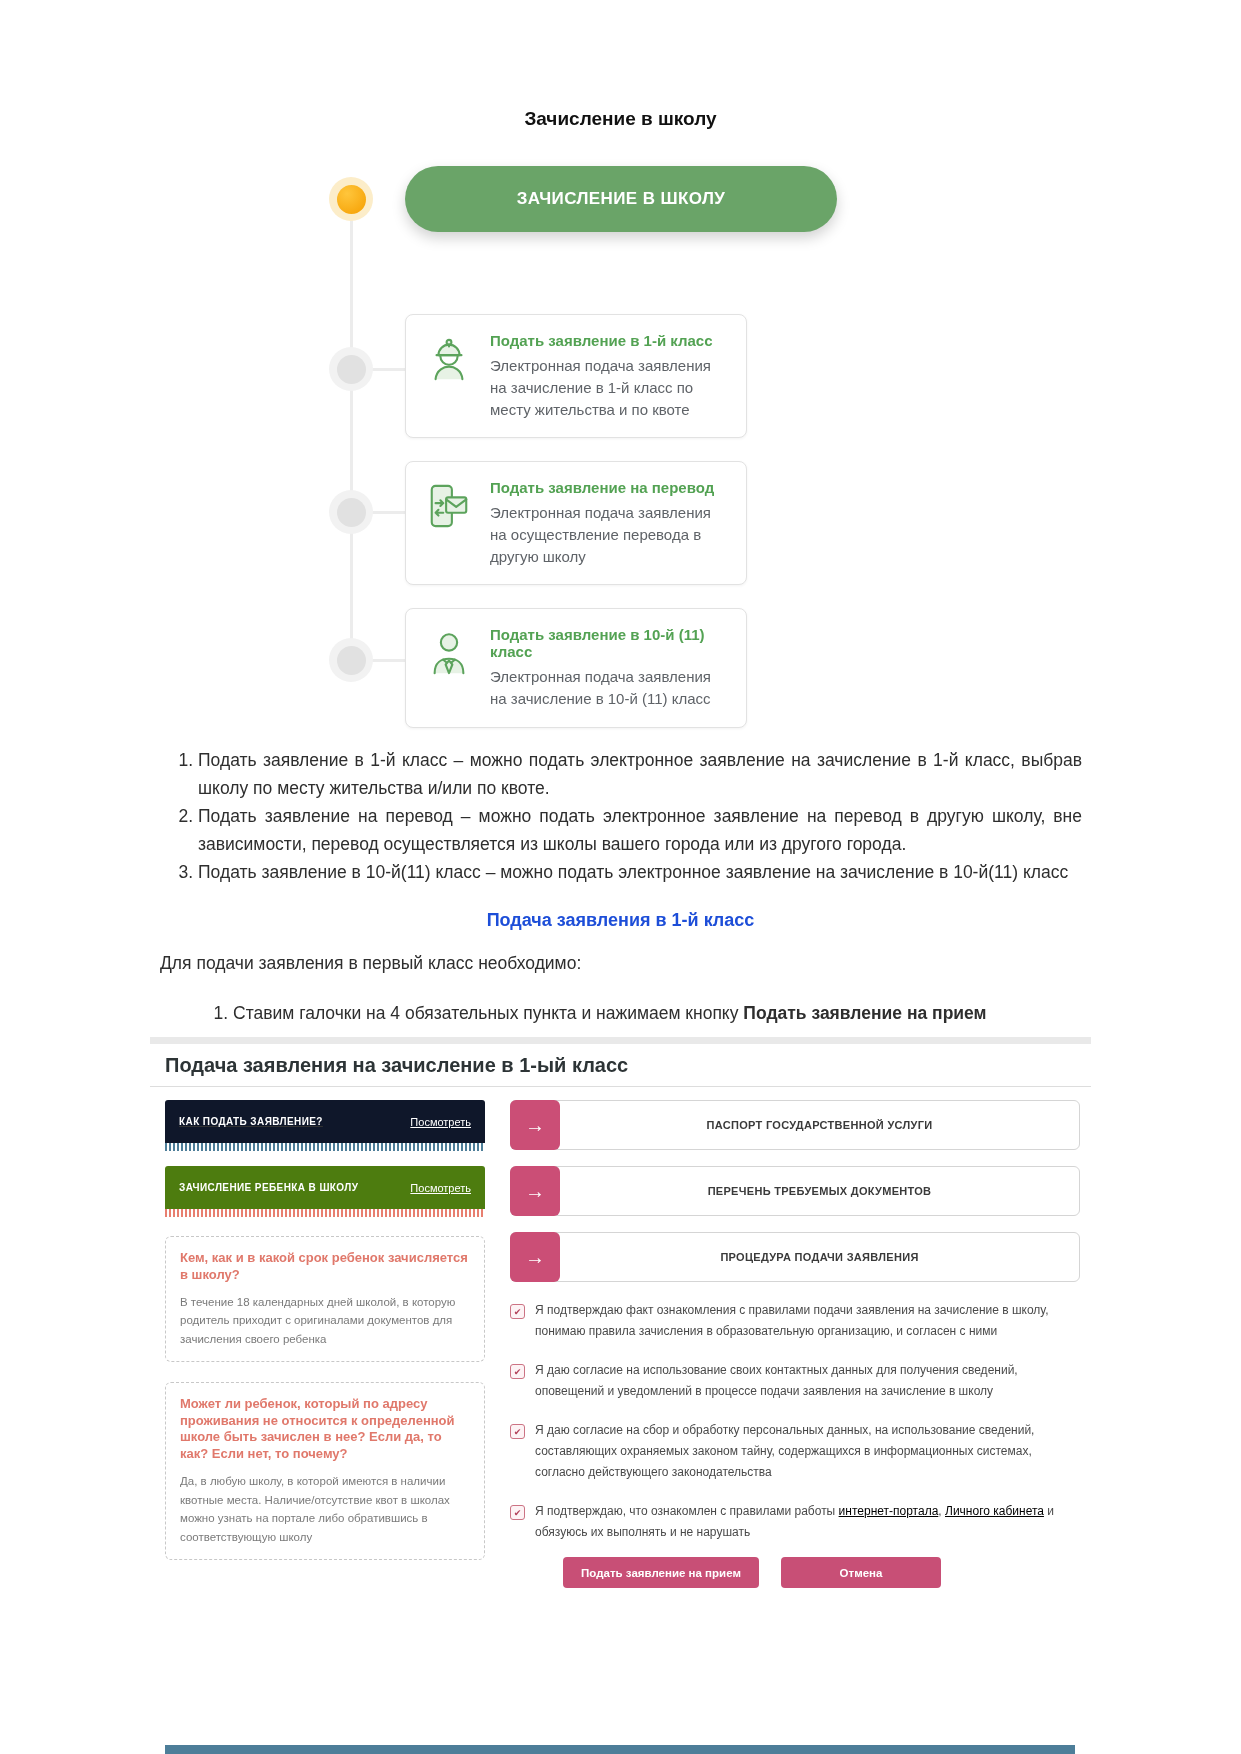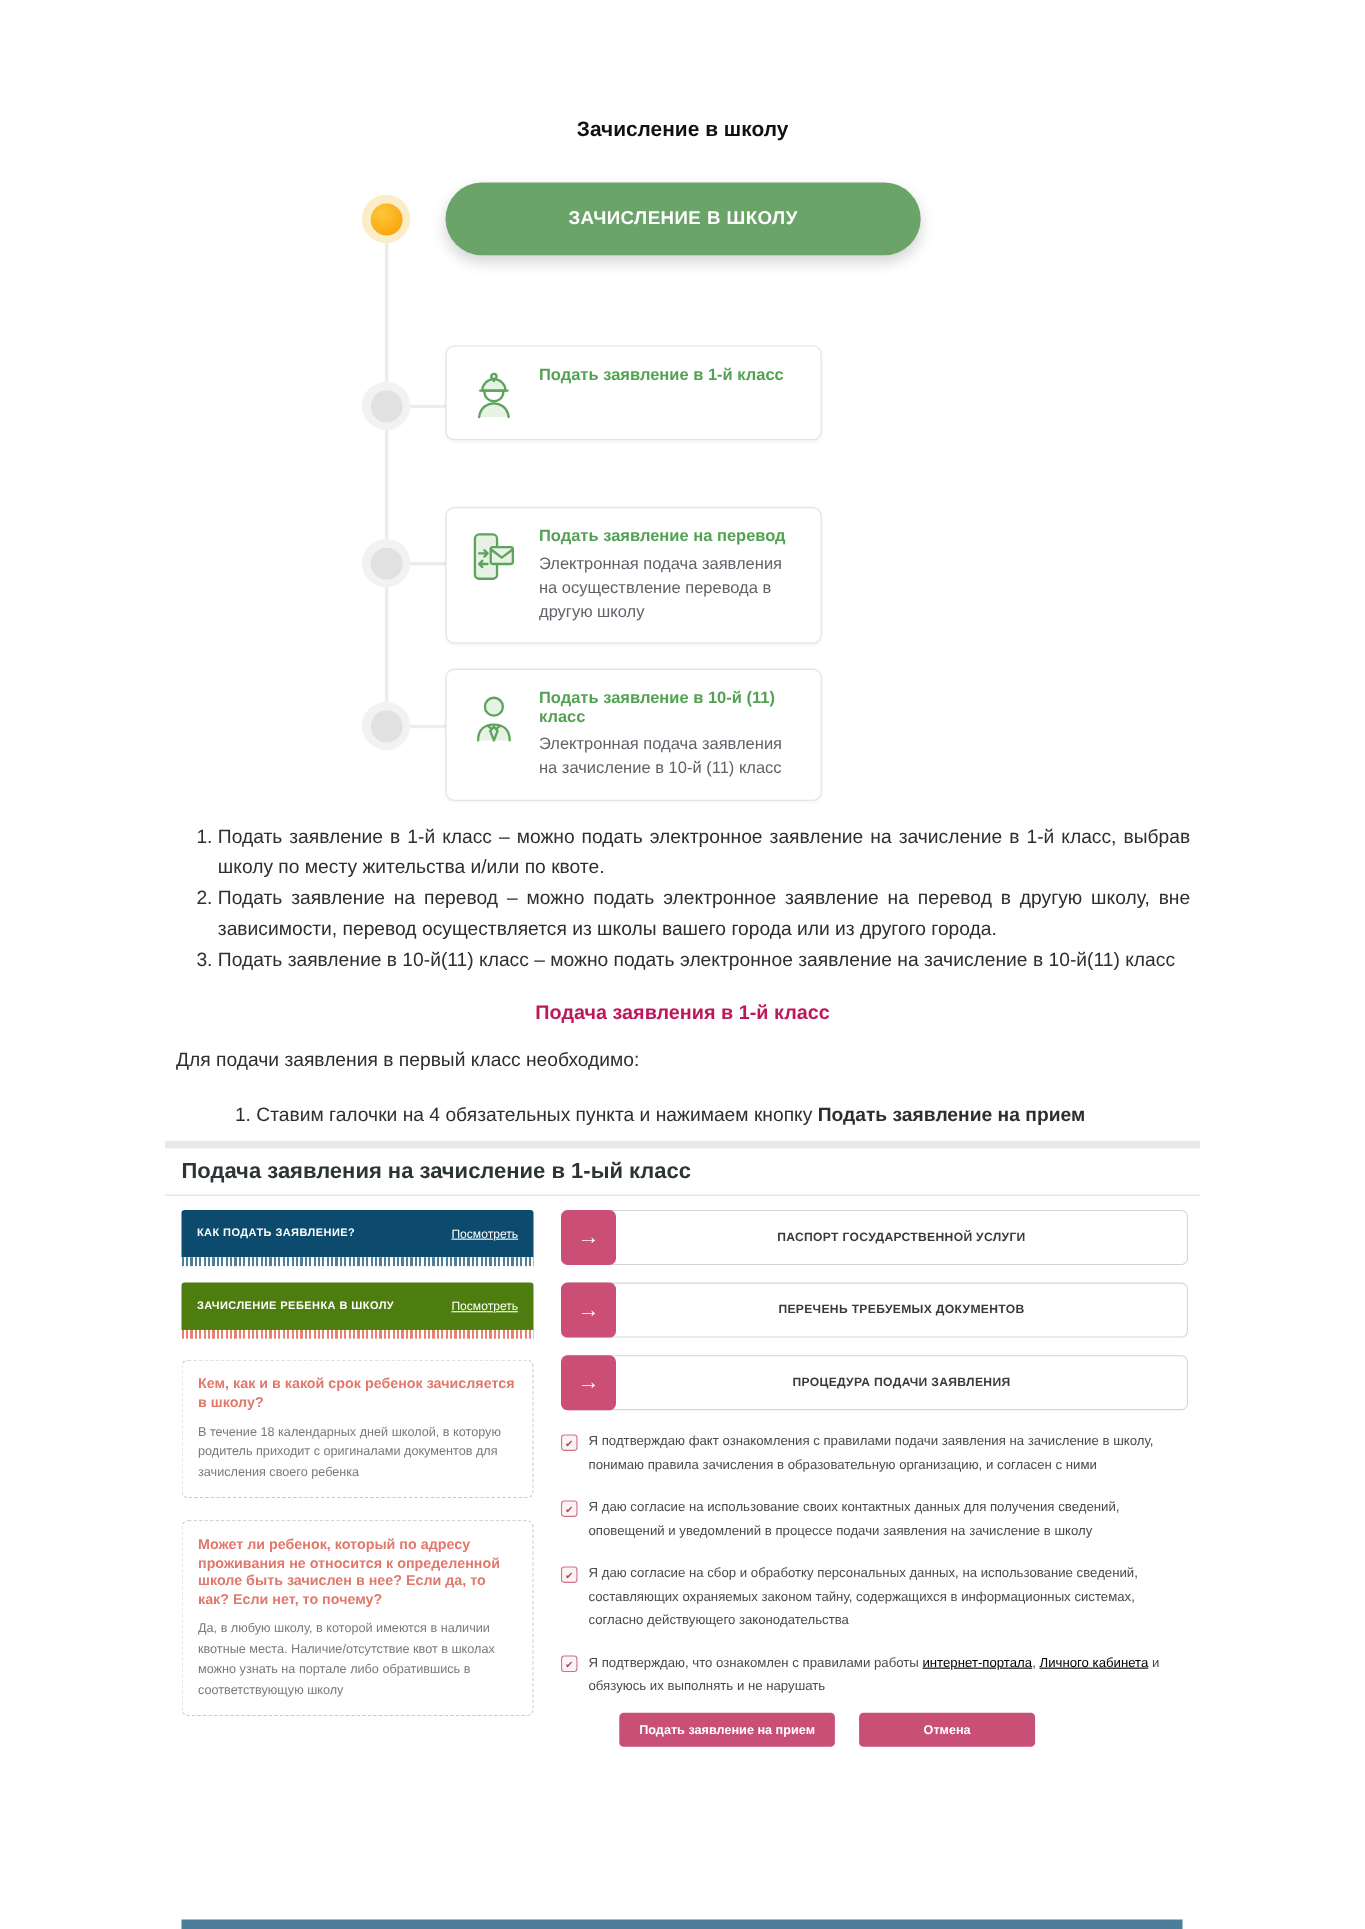--- a/index.html
+++ b/index.html
@@ -32,40 +32,40 @@
   .flow-card p{margin:0;font-size:15px;line-height:1.45;color:#5f6368;}
   .icon svg{width:46px;height:46px;}
   .icon path,.icon rect,.icon circle,.icon line{stroke:#5ca35c;stroke-width:2.2;fill:#e7f2e5;
        stroke-linecap:round;stroke-linejoin:round;}
   .icon .nofill{fill:none;}
 
   
   .main-list{margin:30px 0 0 160px;padding-left:38px;width:884px;font-size:17.5px;
        line-height:28px;color:#2e2e2e;text-align:justify;}
   .main-list li{margin:0;}
-  .sec-heading{margin:24px 0 0;text-align:center;font-size:18px;font-weight:bold;color:#be185d;}
+  .sec-heading{margin:24px 0 0;text-align:center;font-size:18px;font-weight:bold;color:#1d4ed8;}
   .intro{margin:22px 0 0 160px;font-size:17.5px;color:#2e2e2e;}
   .step-list{margin:26px 0 0 195px;padding-left:38px;width:850px;font-size:17.5px;
        line-height:27px;color:#2e2e2e;text-align:justify;}
   .step-list b{font-weight:bold;}
 
   
   .shot{margin:10px 0 0 150px;width:941px;}
   .shot-topband{height:7px;background:#e9e9e9;}
   .shot-heading{margin:0;padding:10px 0 9px 15px;font-size:20px;font-weight:bold;color:#2d3436;}
   .shot-sep{height:1px;background:#ddd;}
   .shot-body{display:flex;gap:25px;margin:13px 0 0 15px;}
   .col-left{width:320px;flex:0 0 320px;}
   .col-right{width:570px;flex:0 0 570px;}
 
   .banner{height:43px;display:flex;align-items:center;justify-content:space-between;
        padding:0 14px;box-sizing:border-box;border-radius:3px 3px 0 0;cursor:pointer;}
   .banner .blabel{color:#fff;font-size:10px;font-weight:bold;letter-spacing:.4px;}
   .banner a{color:#fff;font-size:11px;text-decoration:underline;}
-  .banner-blue{background:#0c4a6e;}
+  .banner-blue{background:#0f172a;text-decoration:underline;}
   .banner-salmon{background:#4d7c0f;}
   .stripe{height:8px;margin-bottom:15px;}
   .stripe-blue{background:repeating-linear-gradient(90deg,#4d7e99 0 2px,#fff 2px 4px);}
   .stripe-salmon{background:repeating-linear-gradient(90deg,#e87f70 0 2px,#fff 2px 4px);margin-bottom:19px;}
 
   .faq{border:1px dashed #c8c8c8;border-radius:6px;padding:13px 14px 12px;margin-bottom:20px;}
   .faq h4{margin:0 0 9px;font-size:13px;line-height:1.3;font-weight:bold;color:#e0786b;}
   .faq p{margin:0;font-size:11.5px;line-height:1.62;color:#7a7a7a;}
 
   .action-card{height:50px;border:1px solid #d5d5d5;border-radius:6px;display:flex;
@@ -127,20 +127,21 @@
           <path d="M10 45 c1 -10 9 -13 14 -13 s13 3 14 13"></path>
           <path class="nofill" d="M15 21 a9 9 0 0 0 18 0"></path>
           <path d="M13 20 a11 11 0 0 1 22 0 z"></path>
           <line x1="11" y1="20" x2="37" y2="20" class="nofill"></line>
           <circle cx="24" cy="6.5" r="2.5"></circle>
           <line x1="24" y1="9" x2="24" y2="11" class="nofill"></line>
         </svg>
       </span>
       <div>
         <h3>Подать заявление в 1-й класс</h3>
+        <p>Электронная подача заявления на зачисление в 1-й класс по месту жительства и по квоте</p>
       </div>
     </div>
 
     <div class="flow-card" style="top:295px">
       <span class="icon">
         <svg viewBox="0 0 48 48">
           <rect x="6" y="3" width="21" height="42" rx="4"></rect>
           <path class="nofill" d="M10 21 h8 m-3 -3 l3 3 l-3 3"></path>
           <path class="nofill" d="M18 31 h-8 m3 -3 l-3 3 l3 3"></path>
           <rect x="21" y="15" width="21" height="16" rx="2"></rect>

